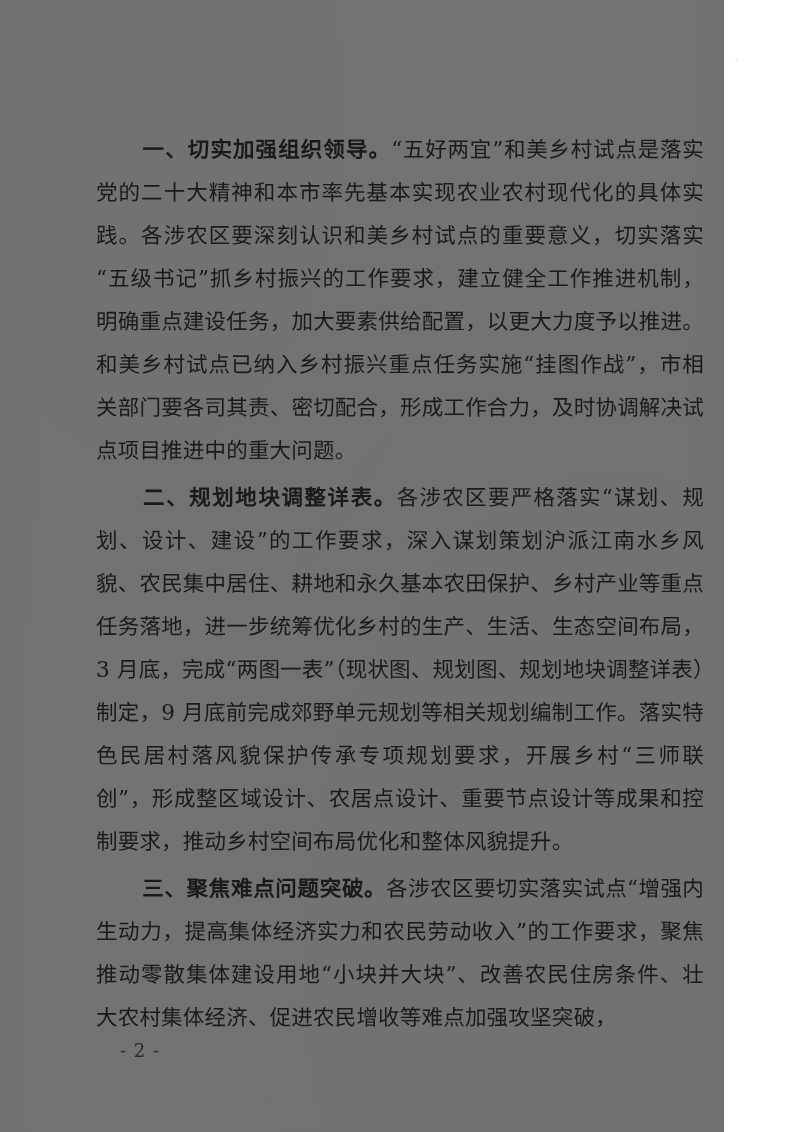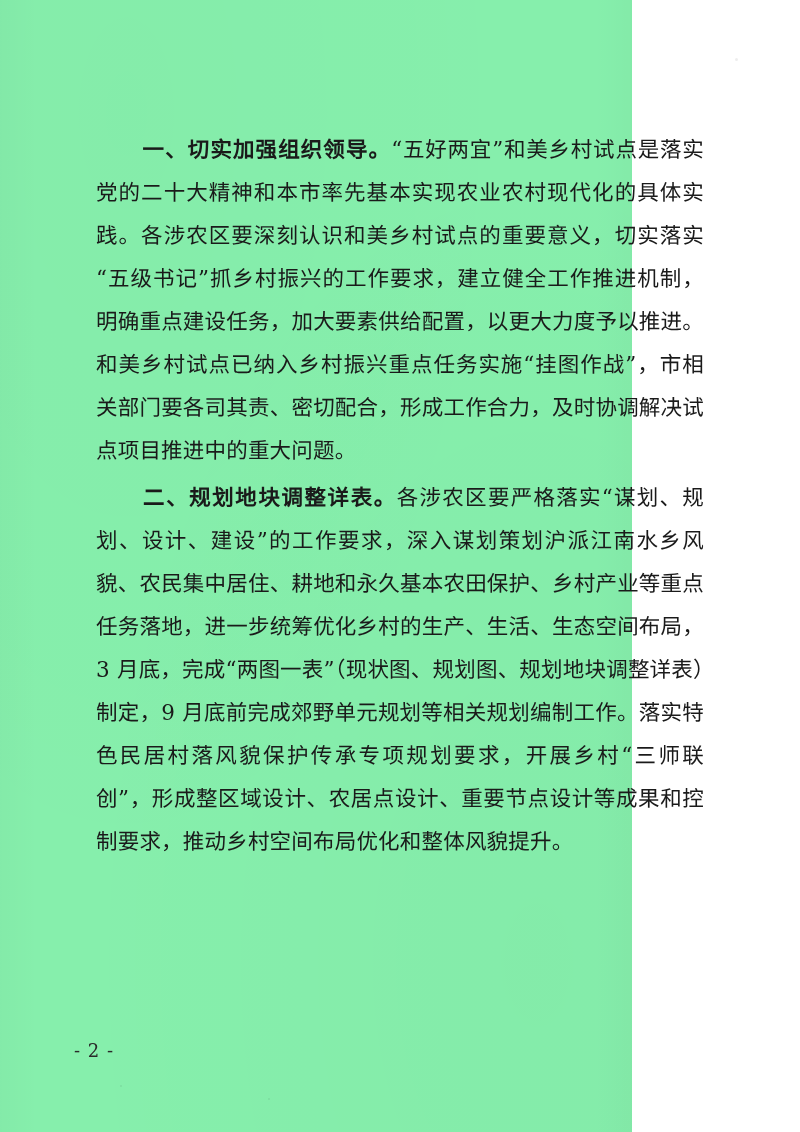--- a/index.html
+++ b/index.html
@@ -12,23 +12,23 @@
     width: 800px;
     height: 1132px;
     position: relative;
     font-family: "DejaVu Serif", "Liberation Serif", serif;
     color: #1b1b1b;
     overflow: hidden;
   }
   .page {
     position: absolute;
     inset: 0;
-    width: 632px;
+    width: 724px;
     height: 1132px;
-    background: #86efac;
+    background: #737373;
   }
   
   .paper-grain {
     position: absolute;
     inset: 0;
     background:
       radial-gradient(ellipse at 20% 10%, rgba(0,0,0,0.012), rgba(0,0,0,0) 60%),
       radial-gradient(ellipse at 85% 85%, rgba(0,0,0,0.015), rgba(0,0,0,0) 65%),
       linear-gradient(90deg, rgba(0,0,0,0.02) 0%, rgba(0,0,0,0) 6%, rgba(0,0,0,0) 94%, rgba(0,0,0,0.02) 100%);
     pointer-events: none;
@@ -89,19 +89,20 @@
   <div class="speckle" style="left:735px; top:58px; width:3px; height:3px;"></div>
   <div class="speckle" style="left:120px; top:1085px; width:2px; height:2px;"></div>
   <div class="speckle" style="left:268px; top:1098px; width:2px; height:2px;"></div>
 
   <div class="content">
 
     <p class="para"><span class="indent"></span><span class="lead">一、切实加强组织领导。</span><span>“五好两宜”和美乡村试点是落实党的二十大精神和本市率先基本实现农业农村现代化的具体实践。各涉农区要深刻认识和美乡村试点的重要意义，切实落实“五级书记”抓乡村振兴的工作要求，建立健全工作推进机制，明确重点建设任务，加大要素供给配置，以更大力度予以推进。和美乡村试点已纳入乡村振兴重点任务实施“挂图作战”，市相关部门要各司其责、密切配合，形成工作合力，及时协调解决试点项目推进中的重大问题。</span></p>
 
     <p class="para"><span class="indent"></span><span class="lead">二、规划地块调整详表。</span><span>各涉农区要严格落实“谋划、规划、设计、建设”的工作要求，深入谋划策划沪派江南水乡风貌、农民集中居住、耕地和永久基本农田保护、乡村产业等重点任务落地，进一步统筹优化乡村的生产、生活、生态空间布局，3 月底，完成“两图一表”（现状图、规划图、规划地块调整详表）制定，9 月底前完成郊野单元规划等相关规划编制工作。落实特色民居村落风貌保护传承专项规划要求，开展乡村“三师联创”，形成整区域设计、农居点设计、重要节点设计等成果和控制要求，推动乡村空间布局优化和整体风貌提升。</span></p>
 
+    <p class="para"><span class="indent"></span><span class="lead">三、聚焦难点问题突破。</span><span>各涉农区要切实落实试点“增强内生动力，提高集体经济实力和农民劳动收入”的工作要求，聚焦推动零散集体建设用地“小块并大块”、改善农民住房条件、壮大农村集体经济、促进农民增收等难点加强攻坚突破，</span></p>
 
   </div>
 
   <div class="page-number">
     <span class="num-wrap">- 2 -</span>
   </div>
 </div>
 
 </body></html>

